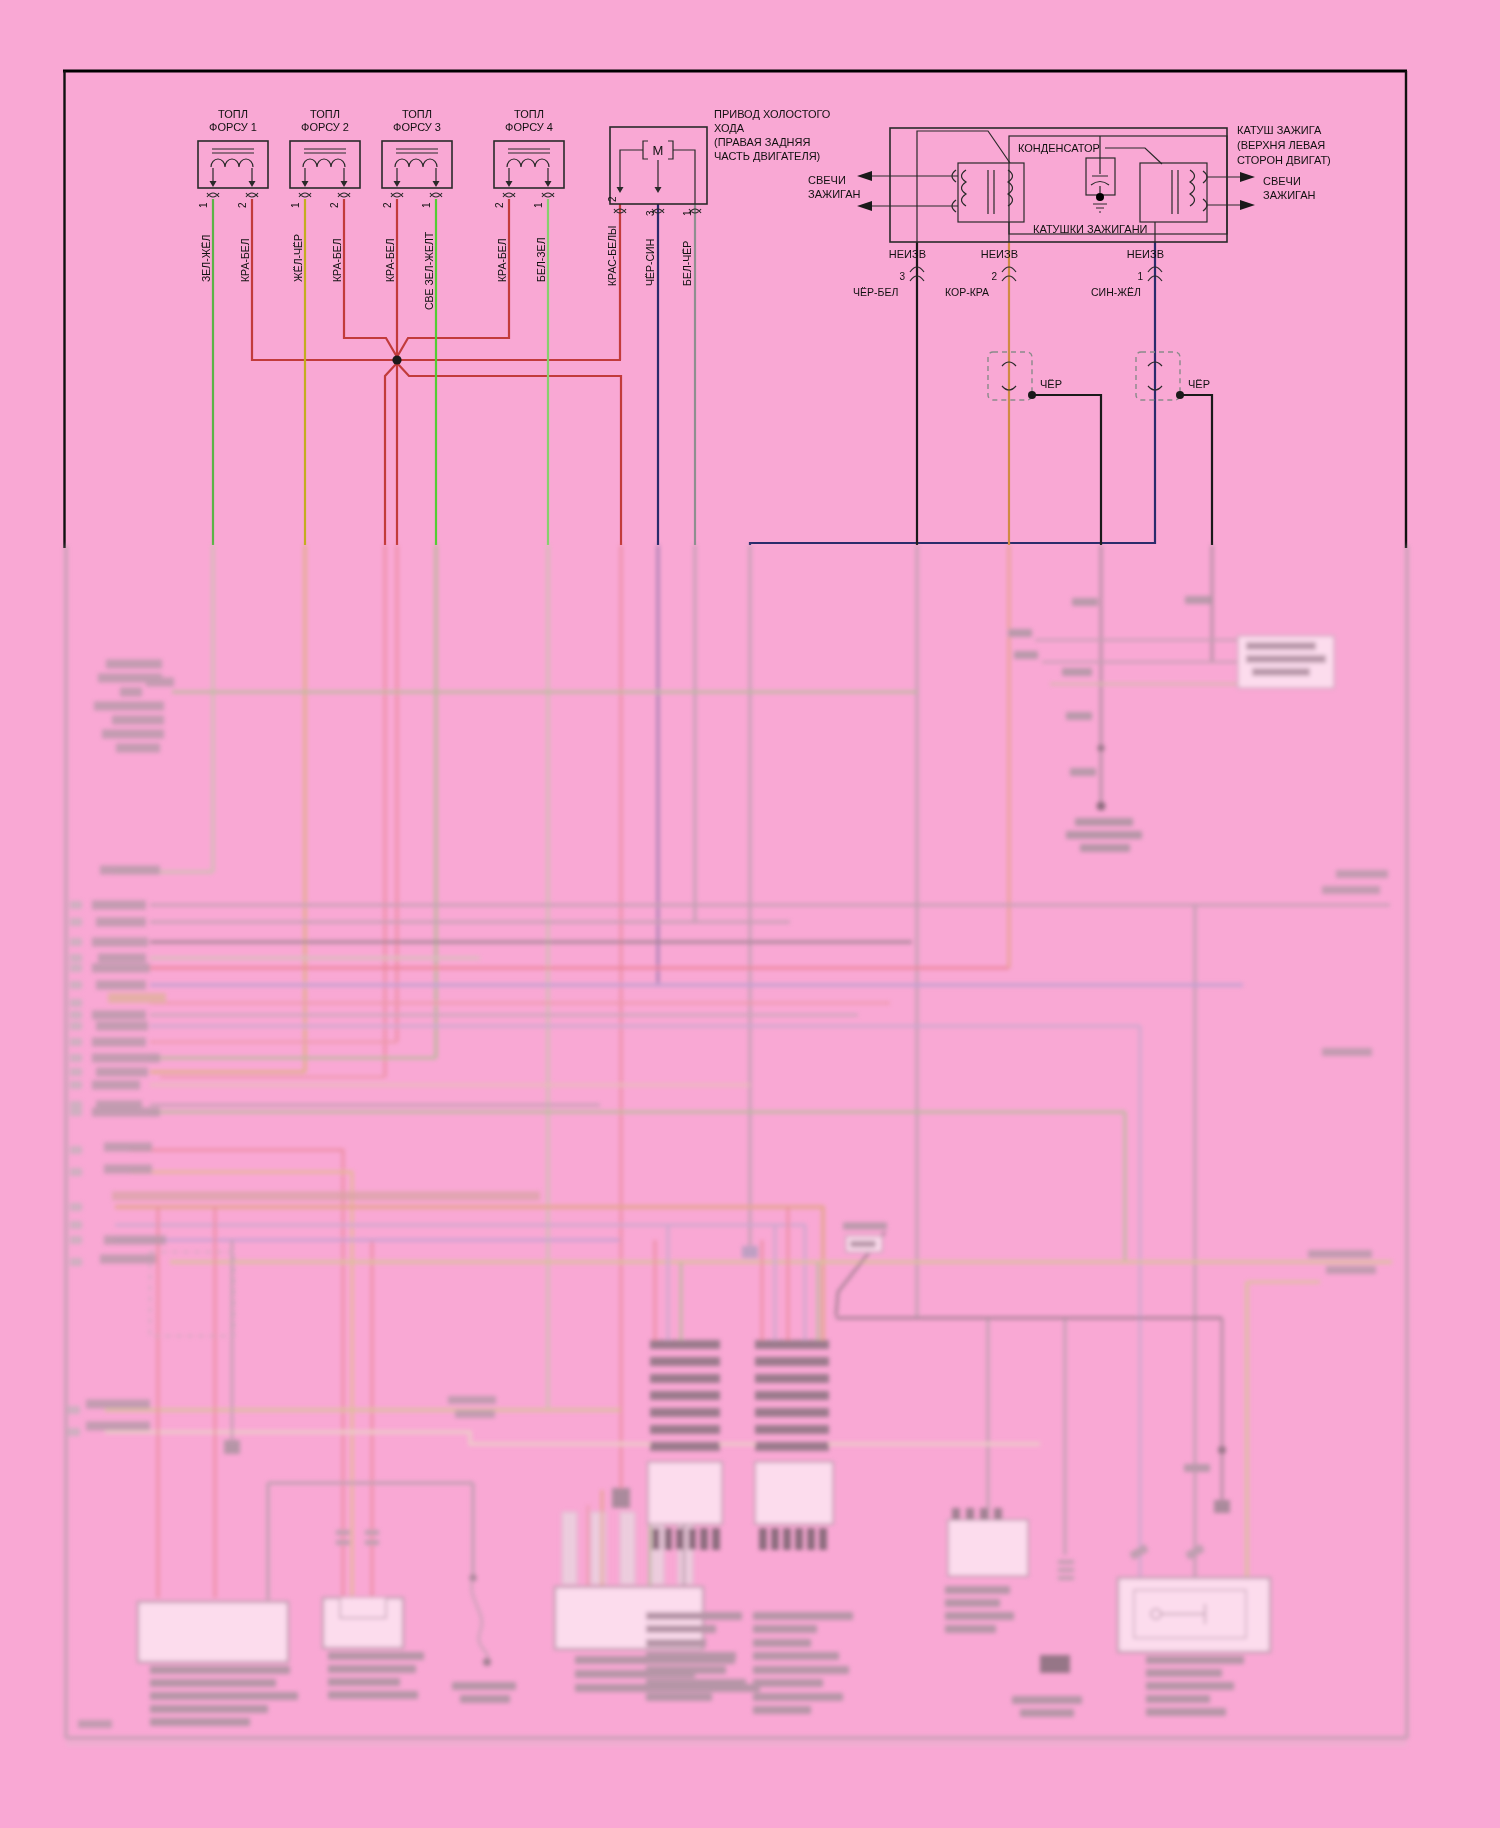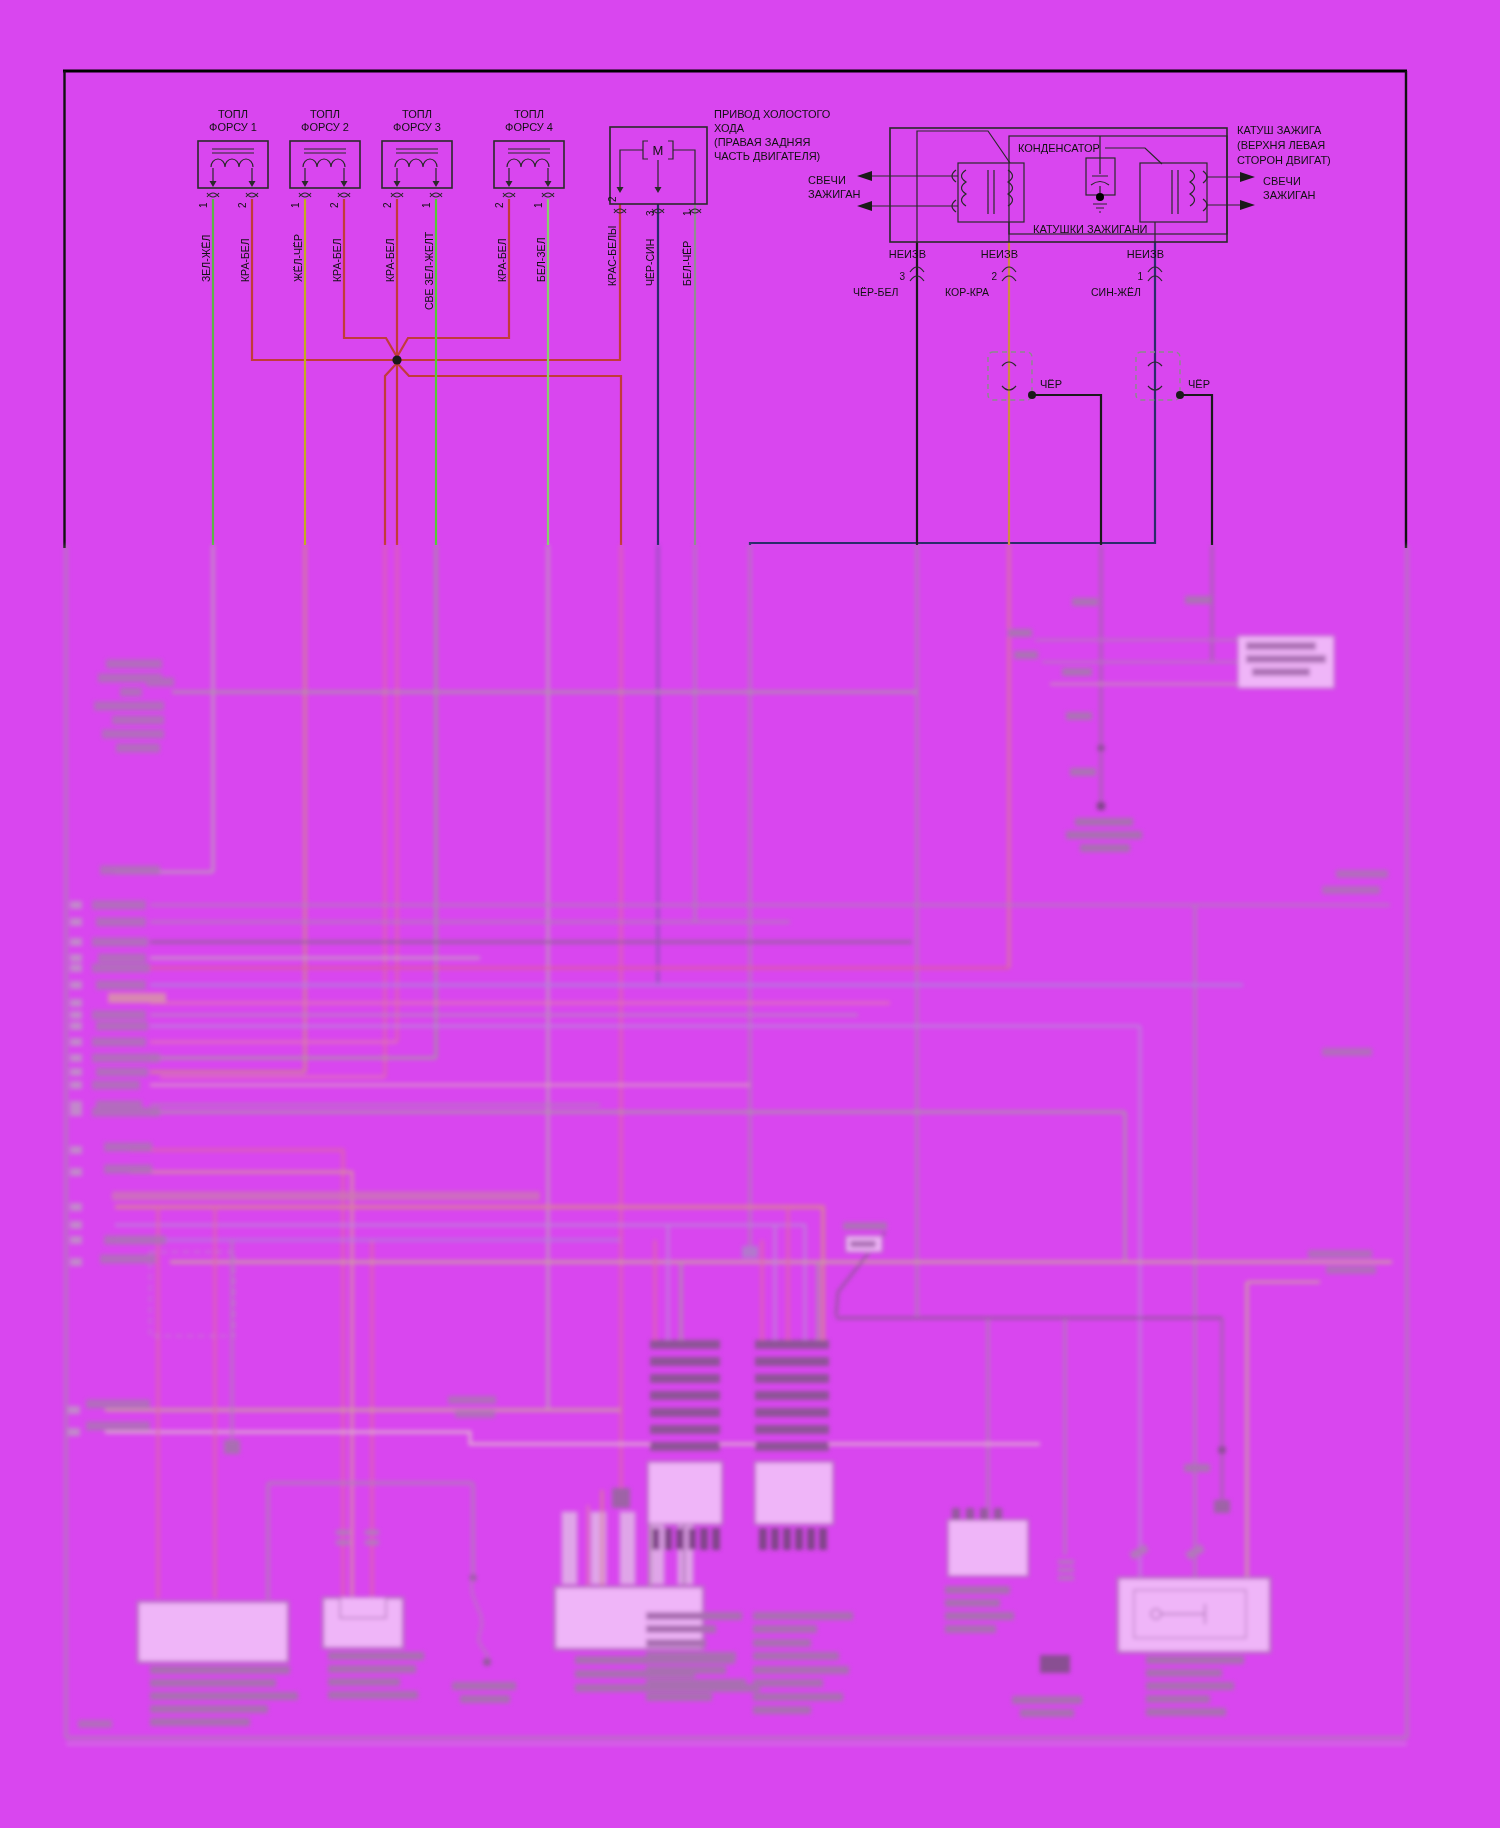--- a/index.html
+++ b/index.html
@@ -1,16 +1,16 @@
 <!DOCTYPE html>
 <html><head>
 <meta charset="utf-8">
 <style>
   html,body{margin:0;padding:0;background:#ffffff;}
-  .page{position:relative;width:1500px;height:1828px;background:#d946ef;overflow:hidden;}
+  .page{position:relative;width:1500px;height:1828px;background:#f9a8d4;overflow:hidden;}
   svg{position:absolute;left:0;top:0;}
   text{font-family:"Liberation Sans", sans-serif;fill:#111;}
   .t  {font-size:11px;}
   .ts {font-size:10px;}
   .tv {font-size:10.5px;}
   .tm {font-size:13px;}
   .boxline{fill:none;stroke:#2a2a2a;stroke-width:1.6;}
   .thin{fill:none;stroke:#2a2a2a;stroke-width:1.2;}
 </style>
 </head>

